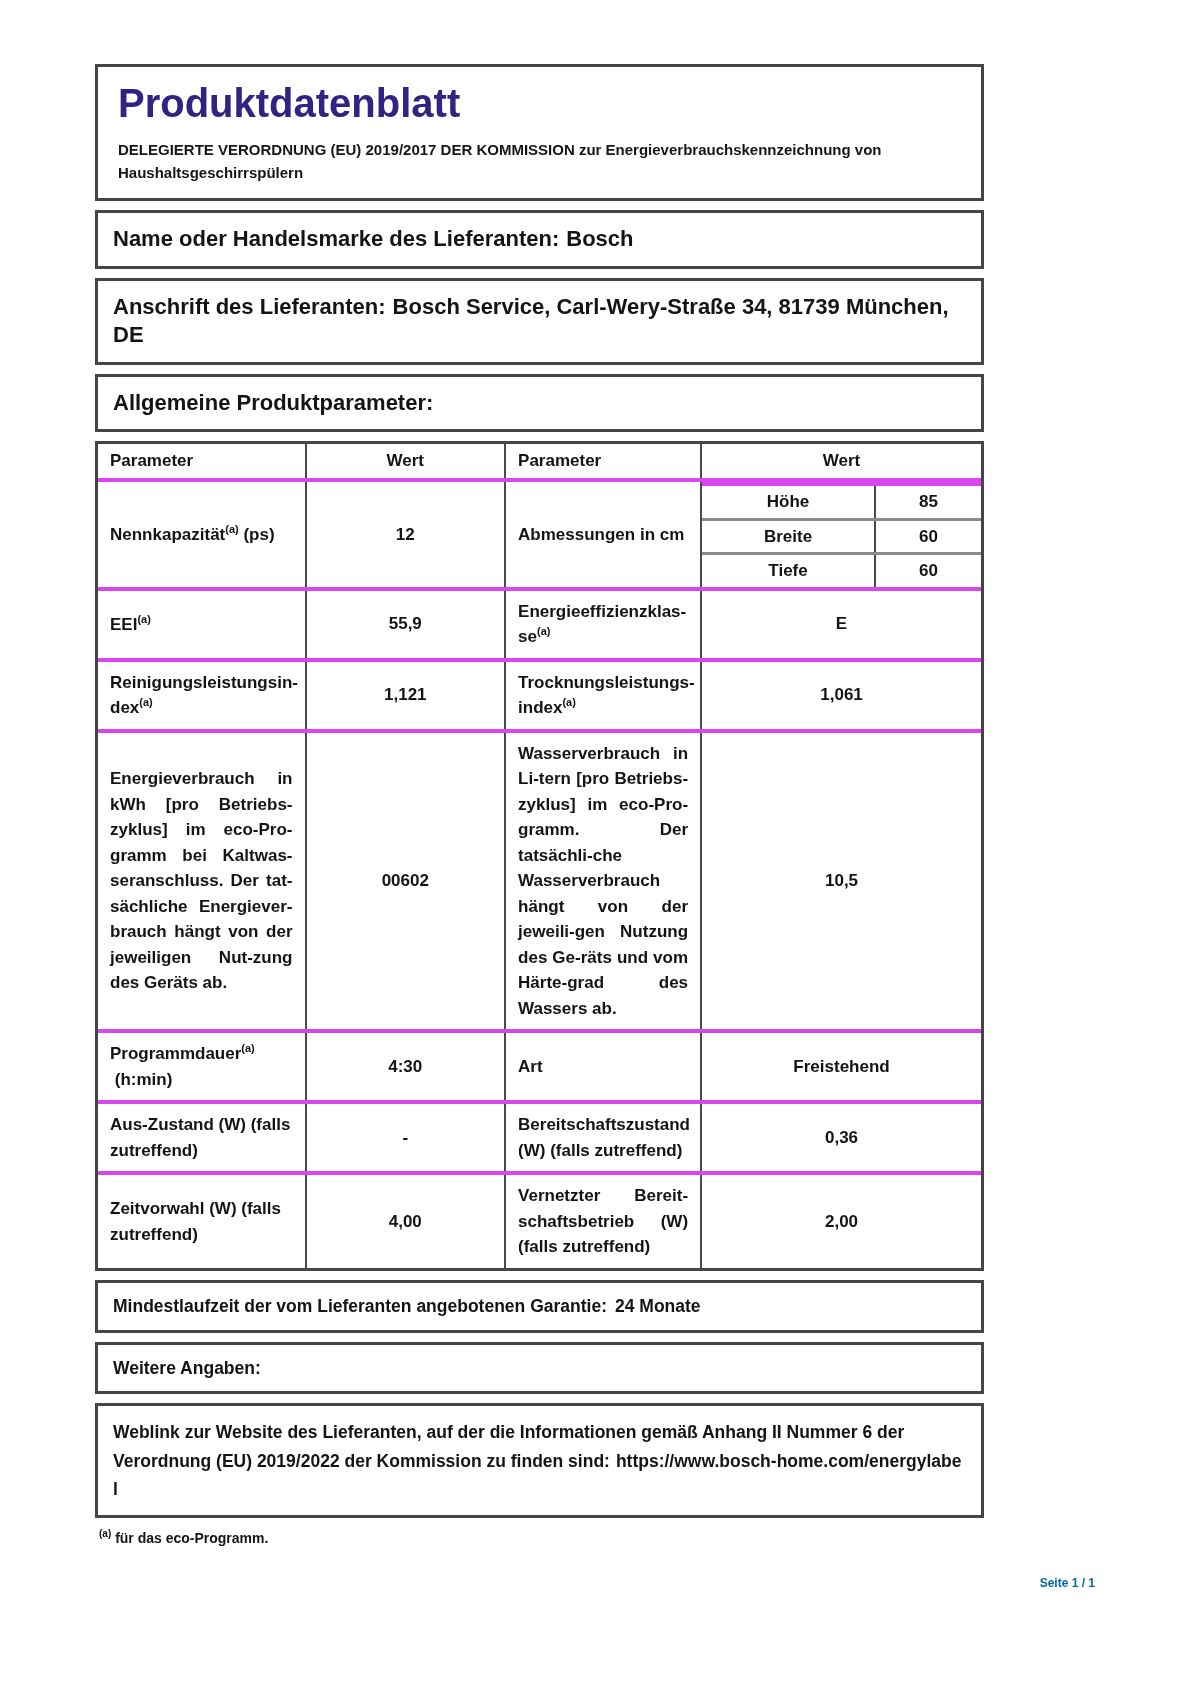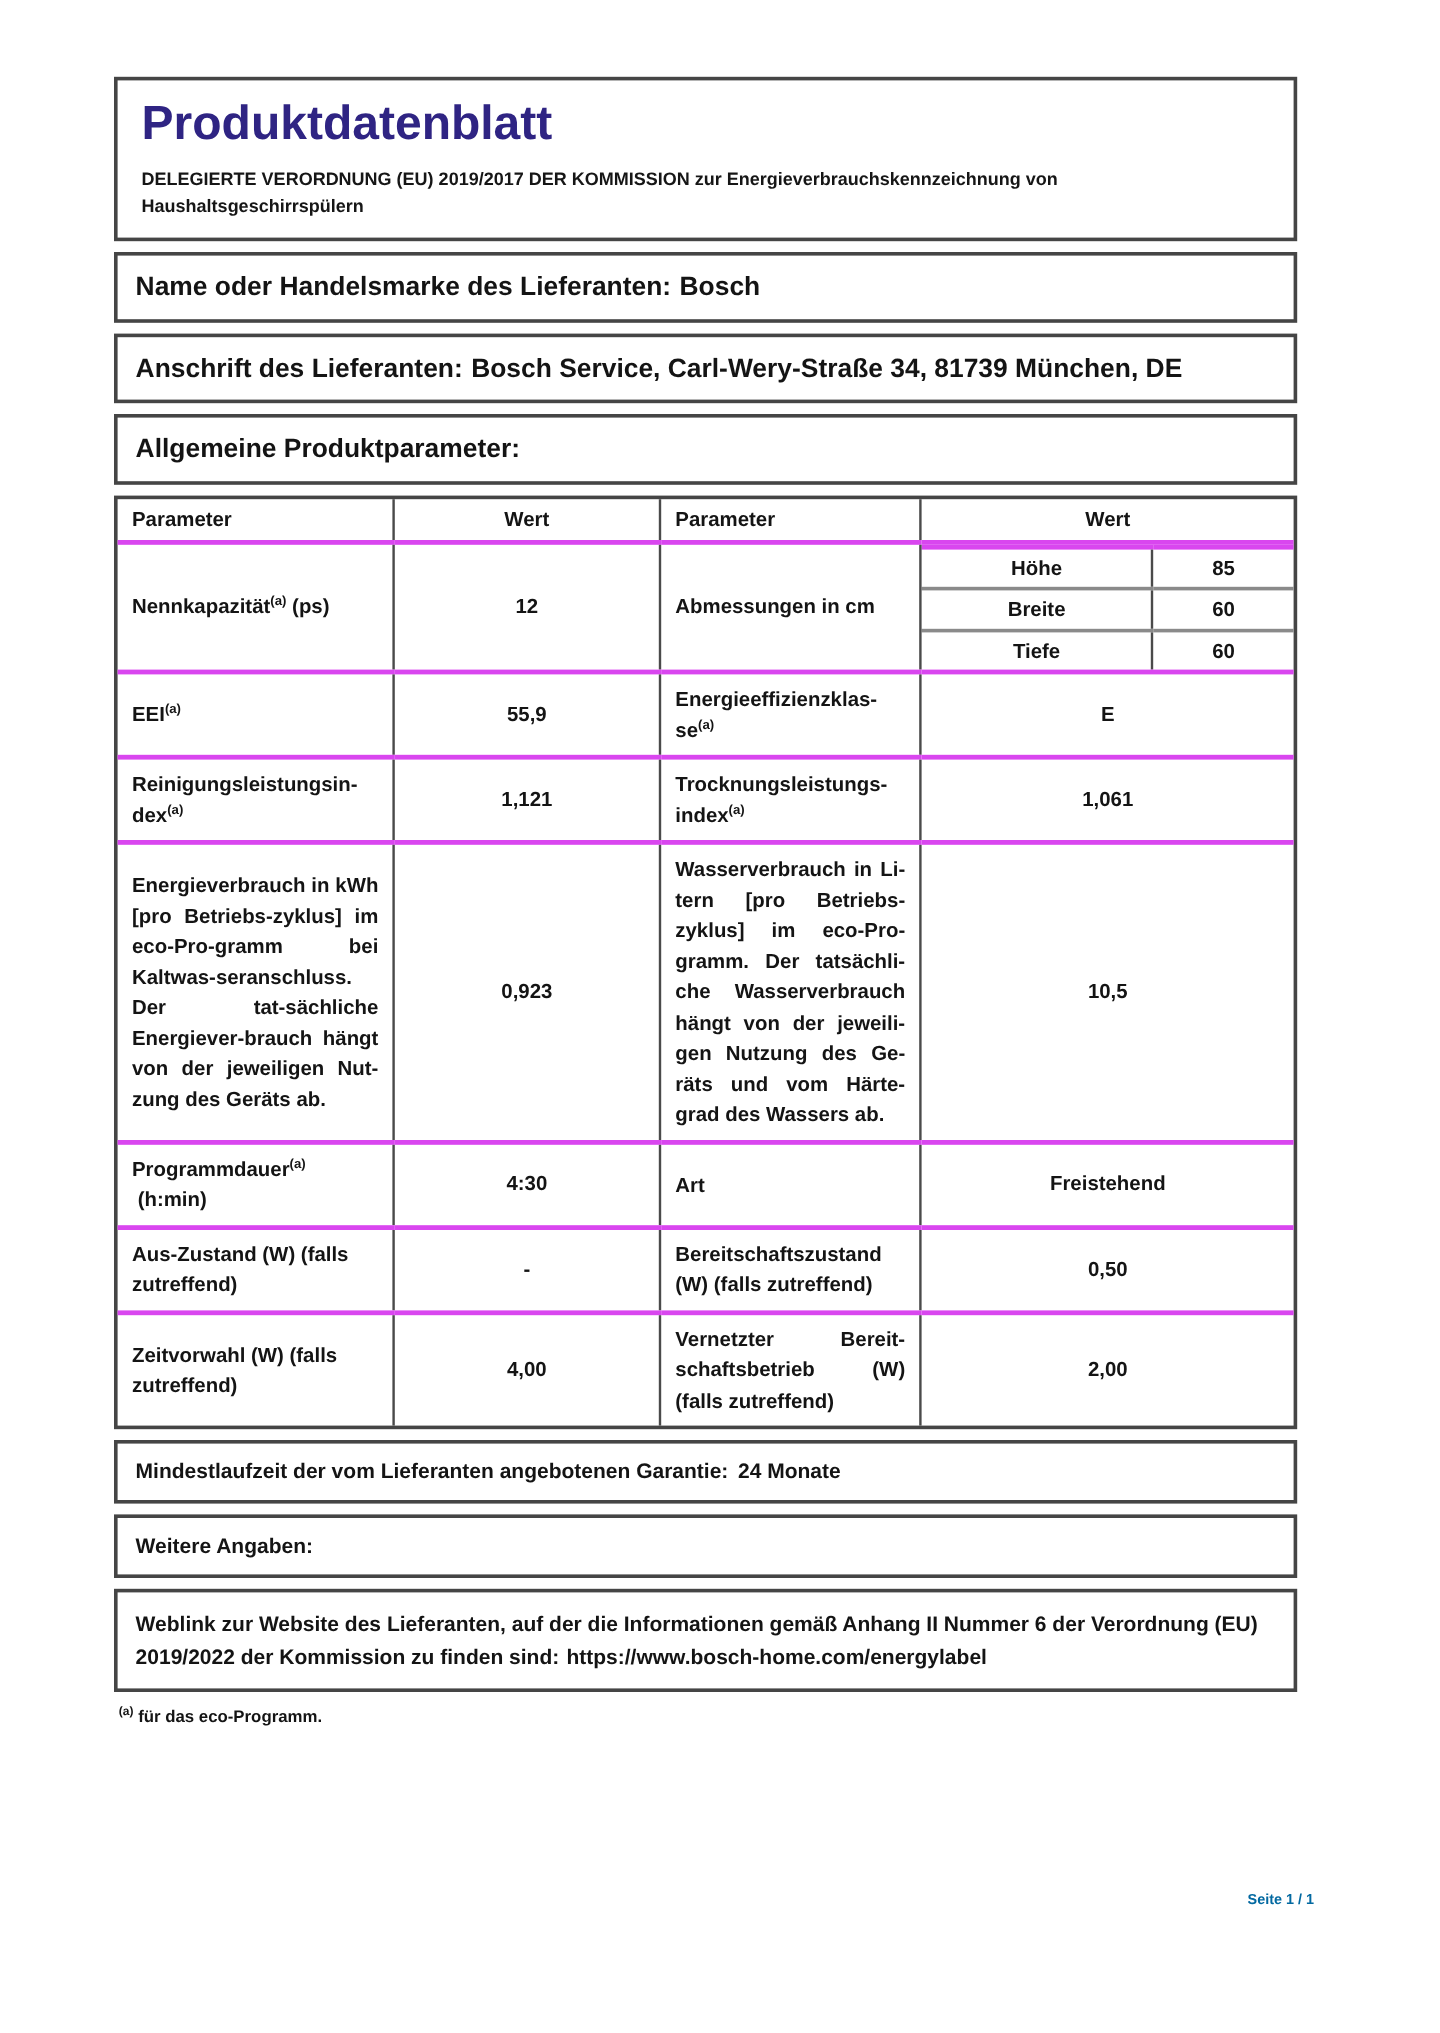--- a/index.html
+++ b/index.html
@@ -6,21 +6,21 @@
   * { margin: 0; padding: 0; box-sizing: border-box; }
   html, body { background: #ffffff; }
   body {
     width: 1200px; height: 1694px;
     position: relative;
     font-family: "Liberation Sans", sans-serif;
     font-weight: 700;
     color: #141414;
     -webkit-font-smoothing: antialiased;
   }
-  .page { position: absolute; left: 95px; top: 64px; width: 986px; }
+  .page { position: absolute; left: 95px; top: 64px; width: 889px; }
 
   .box {
     border: 3px solid #454545;
     background: #fff;
     margin-bottom: 9px;
   }
   .title-box { padding: 14px 20px 14px; }
   h1.title {
     font-size: 40px;
     letter-spacing: 0px;
@@ -150,36 +150,36 @@
             <td class="val">E</td>
           </tr>
           <tr>
             <td class="lab">Reinigungsleistungsin-dex<sup>(a)</sup></td>
             <td class="val">1,121</td>
             <td class="lab">Trocknungsleistungs-index<sup>(a)</sup></td>
             <td class="val">1,061</td>
           </tr>
           <tr>
             <td class="lab just">Energieverbrauch in kWh [pro Betriebs-zyklus] im eco-Pro-gramm bei Kaltwas-seranschluss. Der tat-sächliche Energiever-brauch hängt von der jeweiligen Nut-zung des Geräts ab.</td>
-            <td class="val">0,923</td>
+            <td class="val">00602</td>
             <td class="lab just">Wasserverbrauch in Li-tern [pro Betriebs-zyklus] im eco-Pro-gramm. Der tatsächli-che Wasserverbrauch hängt von der jeweili-gen Nutzung des Ge-räts und vom Härte-grad des Wassers ab.</td>
             <td class="val">10,5</td>
           </tr>
           <tr>
             <td class="lab">Programmdauer<sup>(a)</sup>
 &nbsp;(h:min)</td>
             <td class="val">4:30</td>
             <td class="lab">Art</td>
             <td class="val">Freistehend</td>
           </tr>
           <tr>
             <td class="lab">Aus-Zustand (W) (falls zutreffend)</td>
             <td class="val">-</td>
             <td class="lab">Bereitschaftszustand (W) (falls zutreffend)</td>
-            <td class="val">0,50</td>
+            <td class="val">0,36</td>
           </tr>
           <tr>
             <td class="lab">Zeitvorwahl (W) (falls zutreffend)</td>
             <td class="val">4,00</td>
             <td class="lab just">Vernetzter Bereit-schaftsbetrieb (W) (falls zutreffend)</td>
             <td class="val">2,00</td>
           </tr>
         </tbody>
     </table>
   </div>

